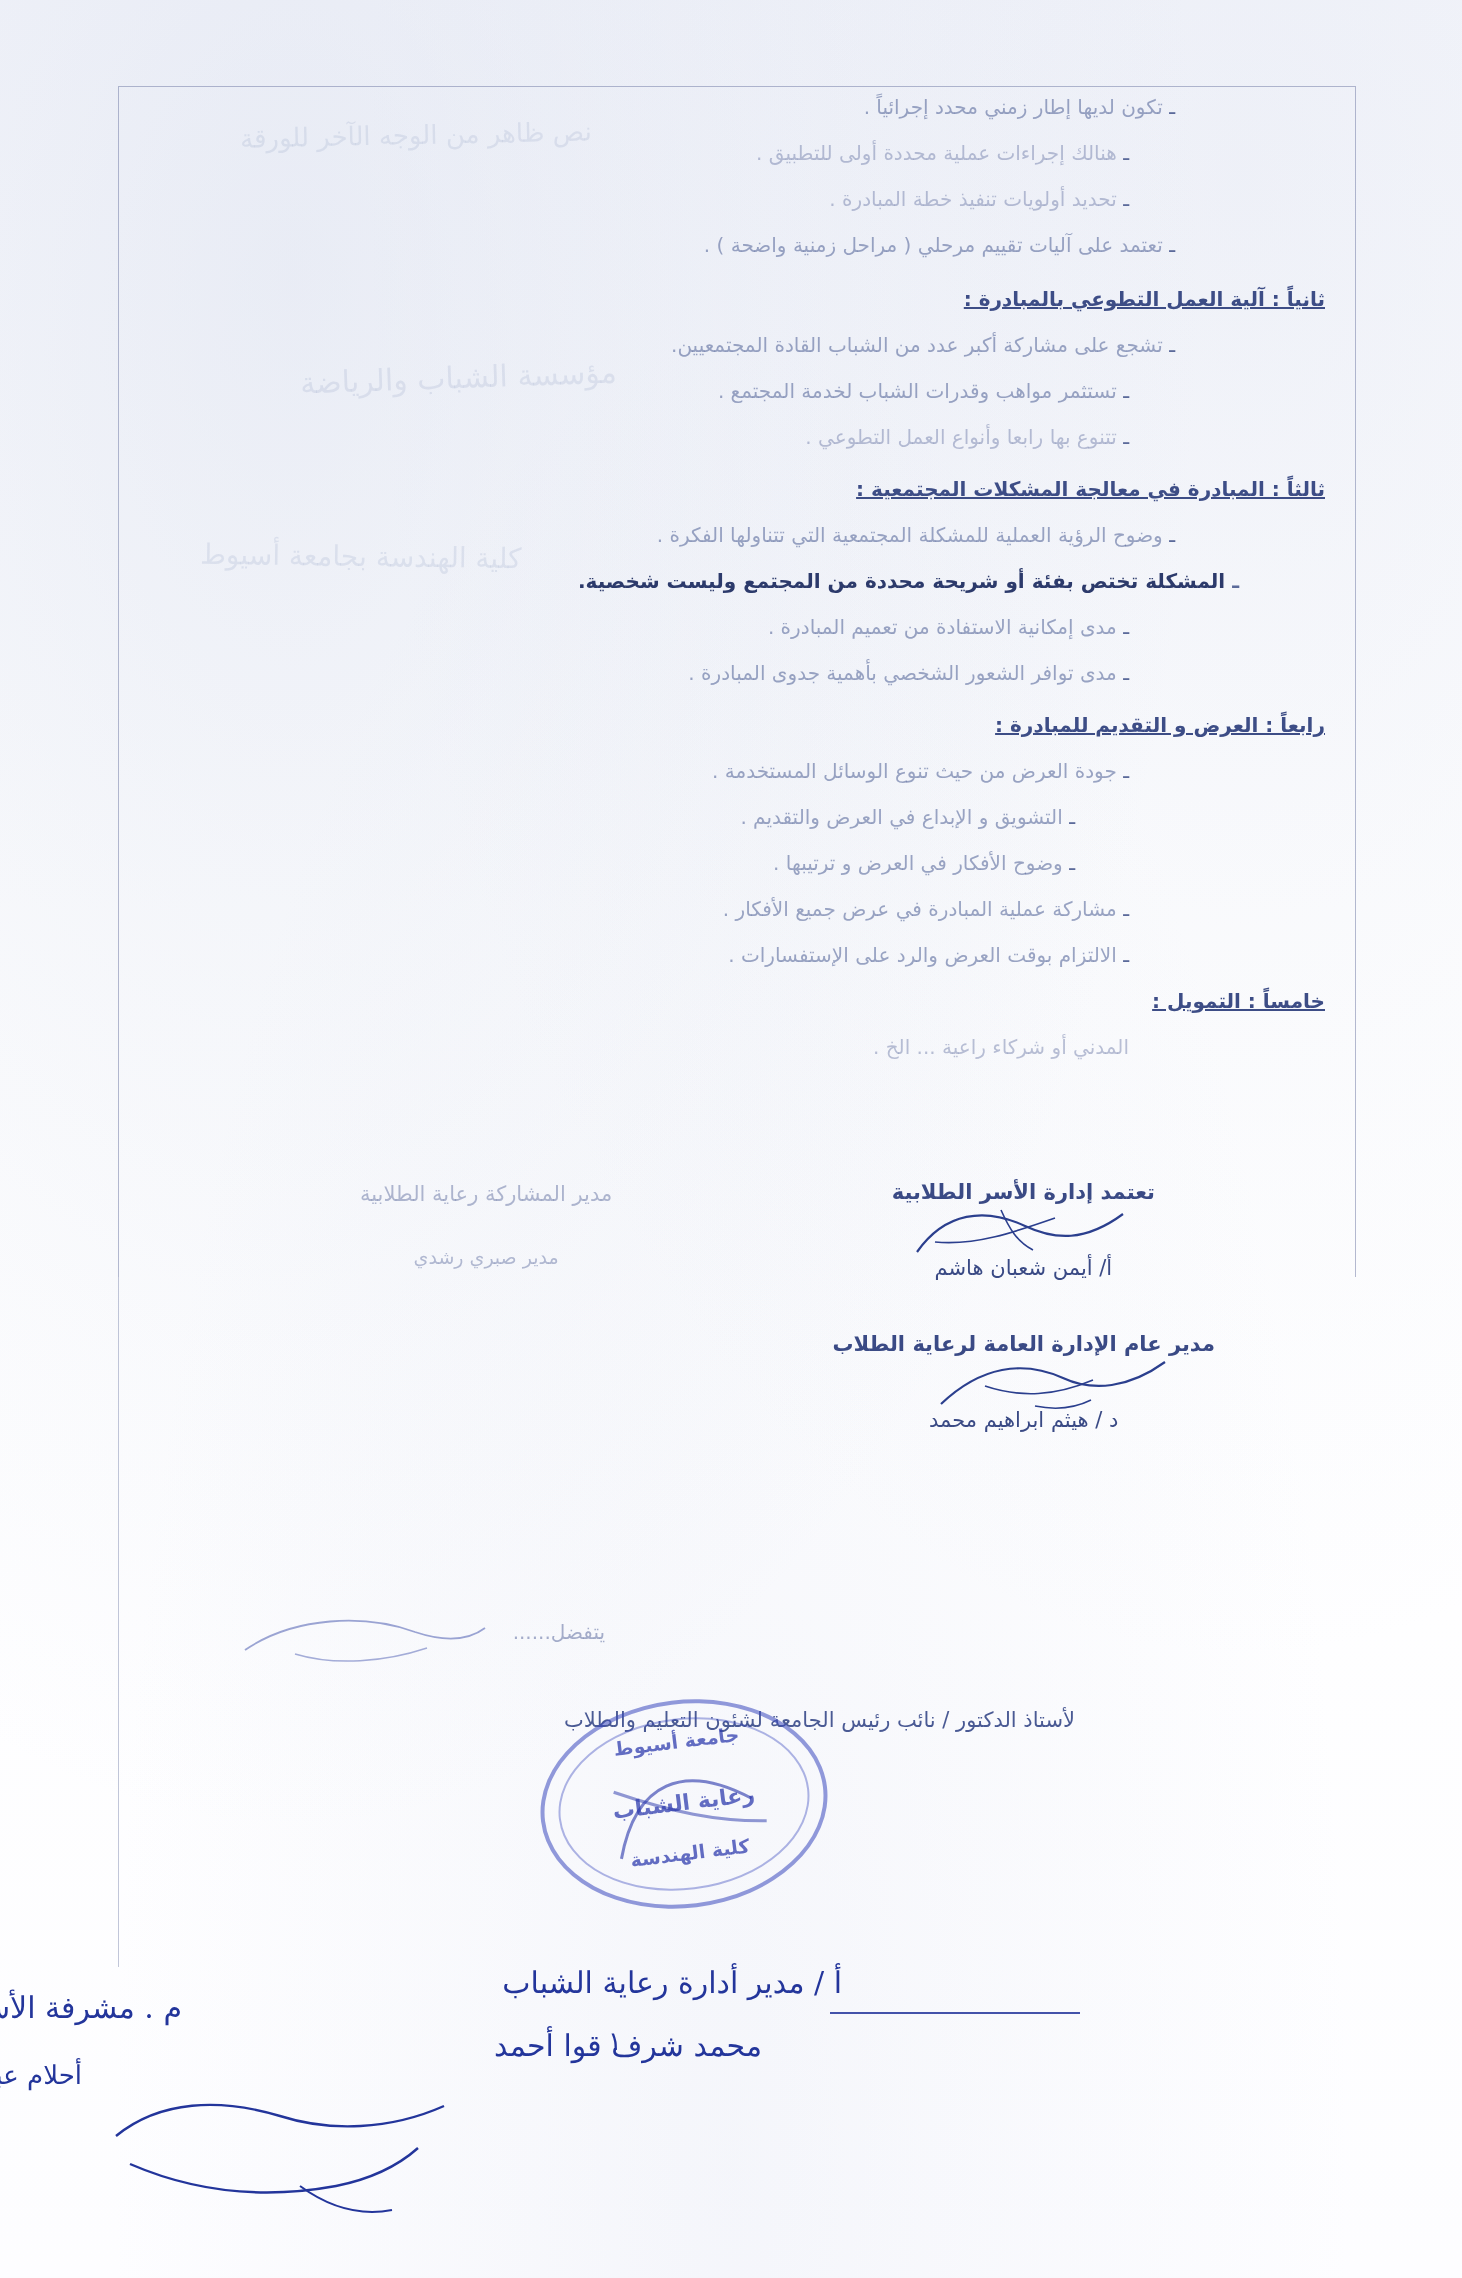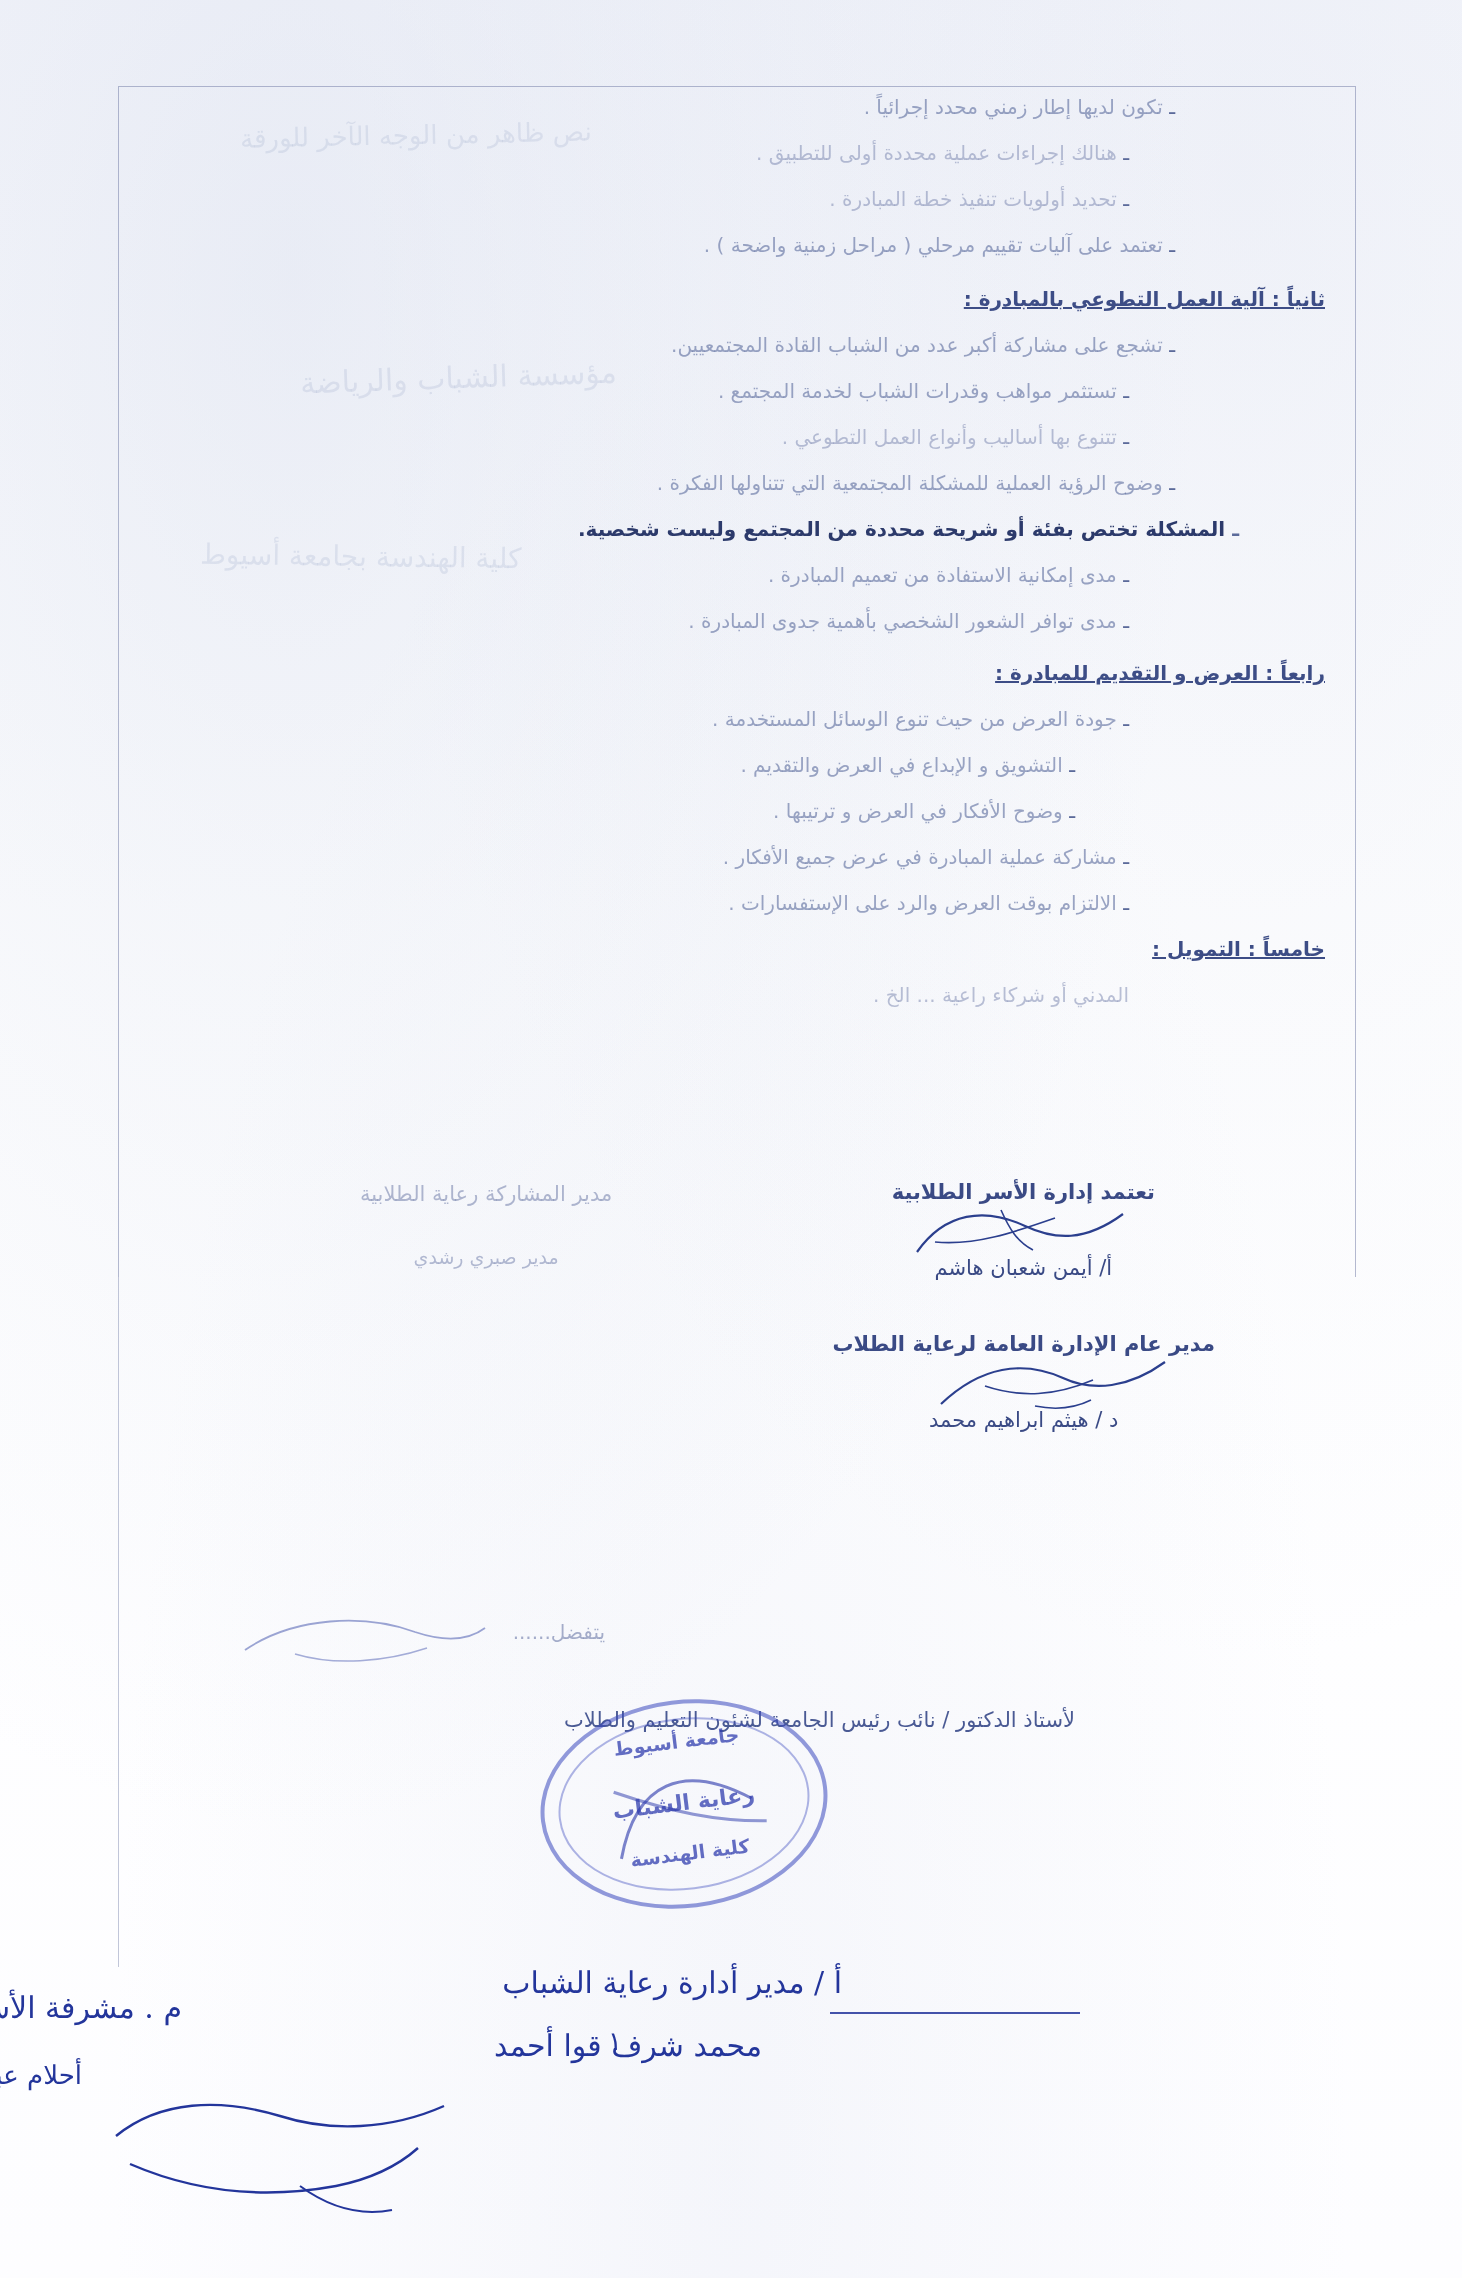--- a/index.html
+++ b/index.html
@@ -240,22 +240,23 @@
   <div class="doc-body">
 
     <p class="line dash indent-2 faded">تكون لديها إطار زمني محدد إجرائياً .</p>
     <p class="line dash indent-3 fainter">هنالك إجراءات عملية محددة أولى للتطبيق .</p>
     <p class="line dash indent-3 fainter">تحديد أولويات تنفيذ خطة المبادرة .</p>
     <p class="line dash indent-2 faded">تعتمد على آليات تقييم مرحلي ( مراحل زمنية واضحة ) .</p>
 
     <p class="line heading fainter" style="margin-top:24px;">ثانياً : آلية العمل التطوعي بالمبادرة :</p>
     <p class="line dash indent-2 faded">تشجع على مشاركة أكبر عدد من الشباب القادة المجتمعيين.</p>
     <p class="line dash indent-3 faded">تستثمر مواهب وقدرات الشباب لخدمة المجتمع .</p>
-    <p class="line dash indent-3 fainter">تتنوع بها أساليب وأنواع العمل التطوعي .</p>
-
+    <p class="line dash indent-3 fainter">تتنوع بها رابعا وأنواع العمل التطوعي .</p>
+
+    <p class="line heading fainter" style="margin-top:22px;">ثالثاً : المبادرة في معالجة المشكلات المجتمعية :</p>
     <p class="line dash indent-2 faded">وضوح الرؤية العملية للمشكلة المجتمعية التي تتناولها الفكرة .</p>
     <p class="line dash indent-1 strong">المشكلة تختص بفئة أو شريحة محددة من المجتمع وليست شخصية.</p>
     <p class="line dash indent-3 faded">مدى إمكانية الاستفادة من تعميم المبادرة .</p>
     <p class="line dash indent-3 faded">مدى توافر الشعور الشخصي بأهمية جدوى المبادرة .</p>
 
     <p class="line heading fainter" style="margin-top:22px;">رابعاً : العرض و التقديم للمبادرة :</p>
     <p class="line dash indent-3 faded">جودة العرض من حيث تنوع الوسائل المستخدمة .</p>
     <p class="line dash indent-4 faded">التشويق و الإبداع في العرض والتقديم .</p>
     <p class="line dash indent-4 faded">وضوح الأفكار في العرض و ترتيبها .</p>
     <p class="line dash indent-3 faded">مشاركة عملية المبادرة في عرض جميع الأفكار .</p>

